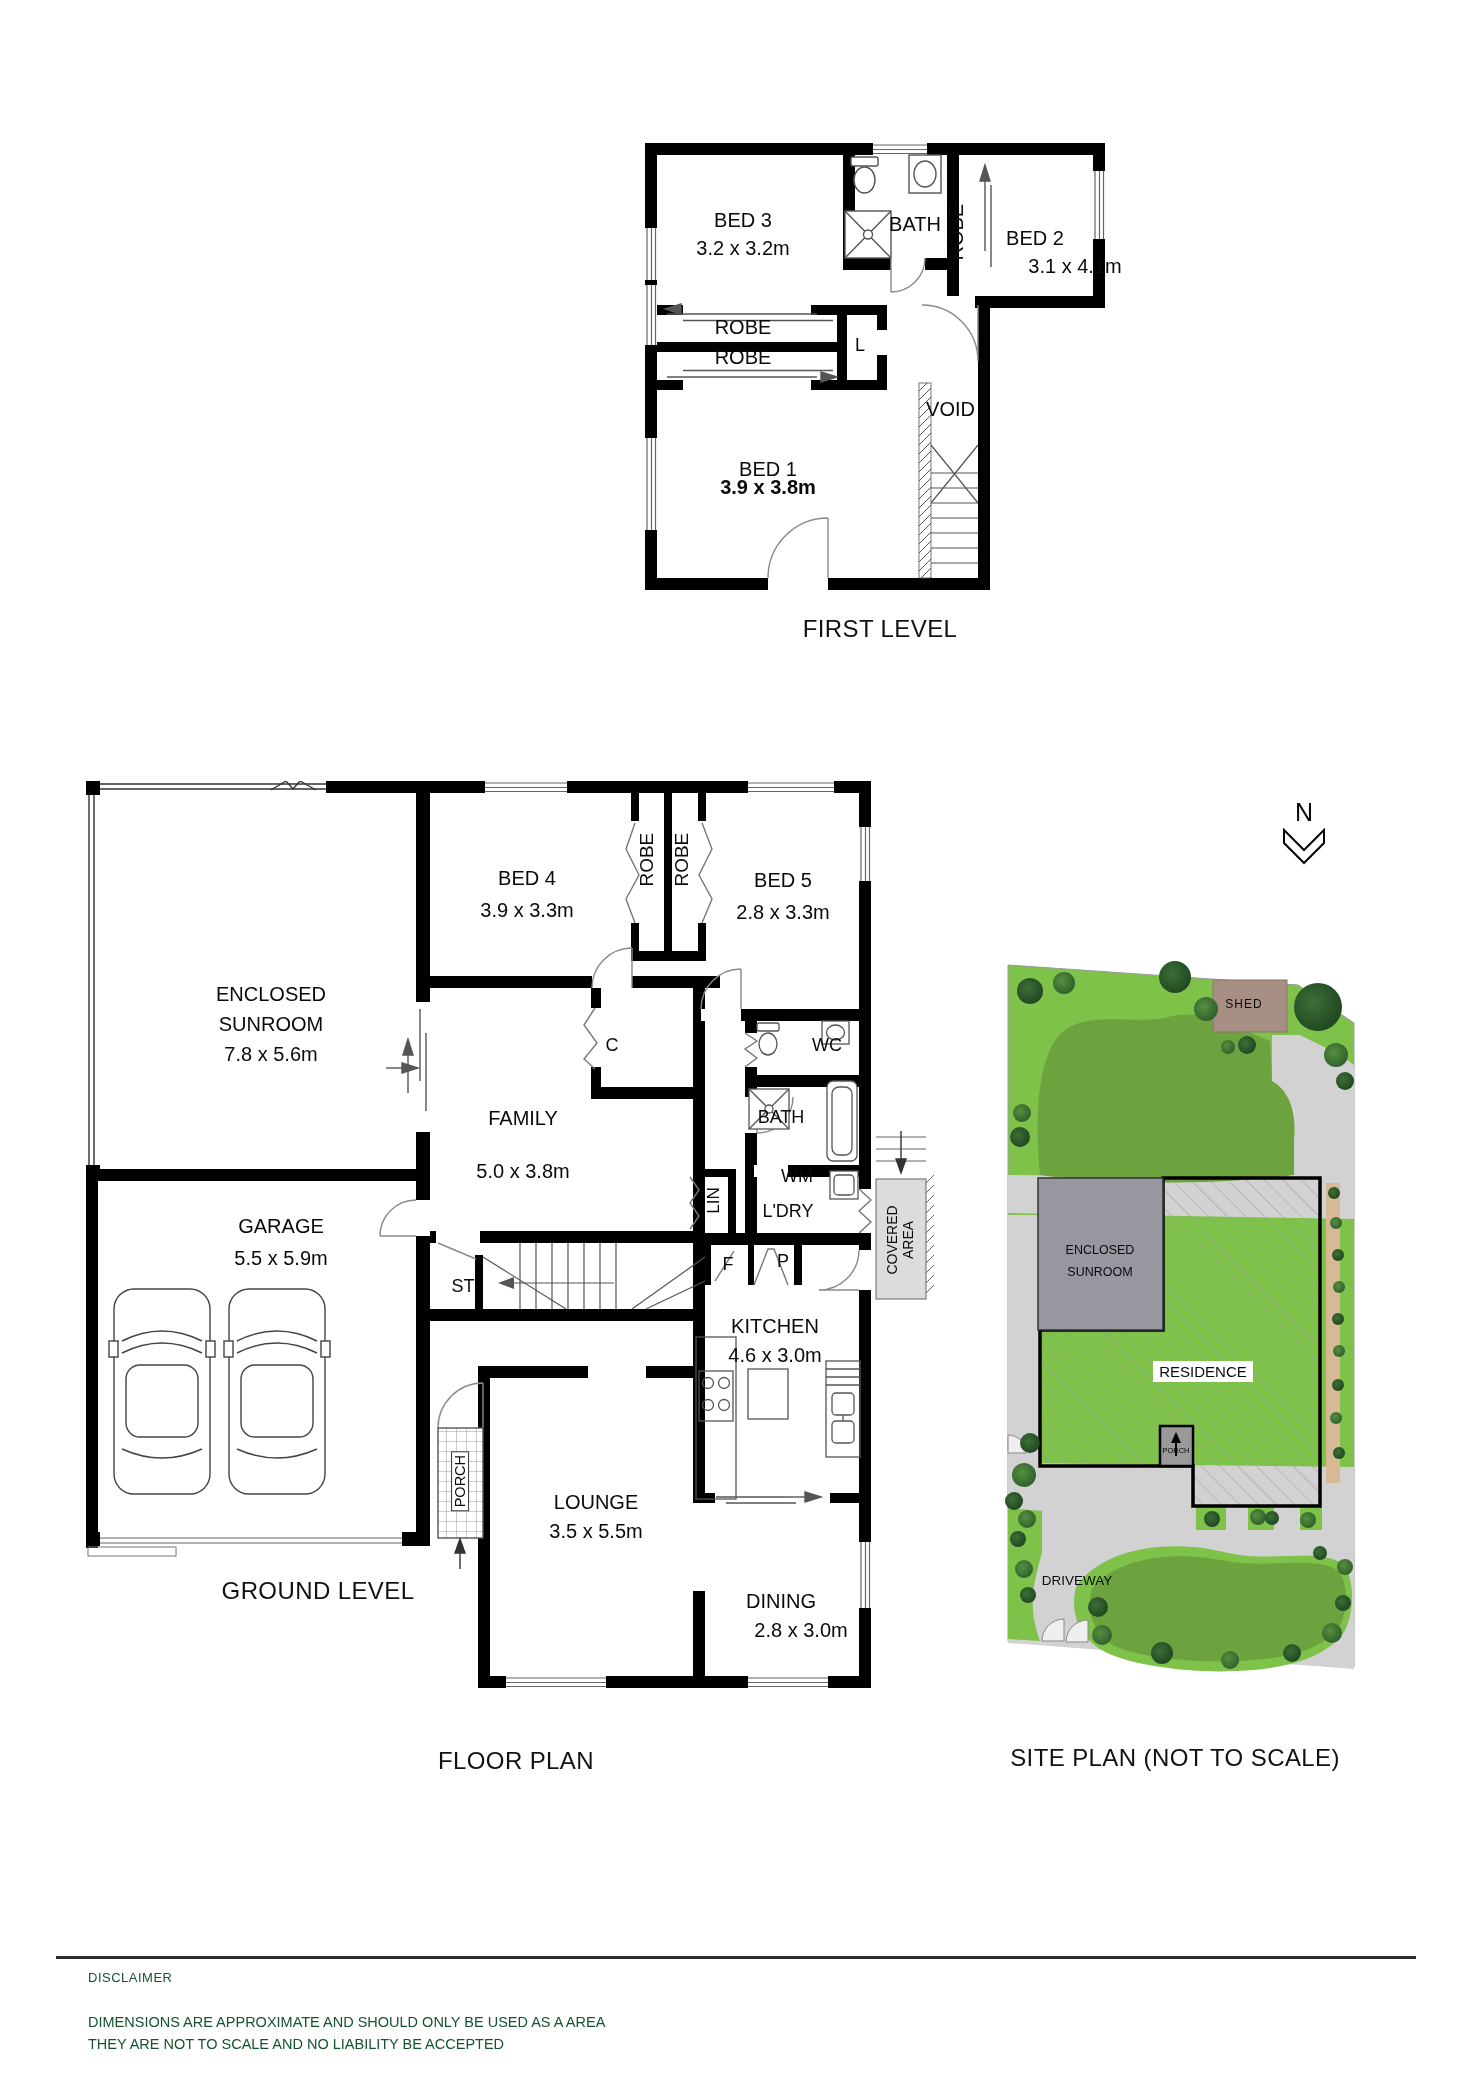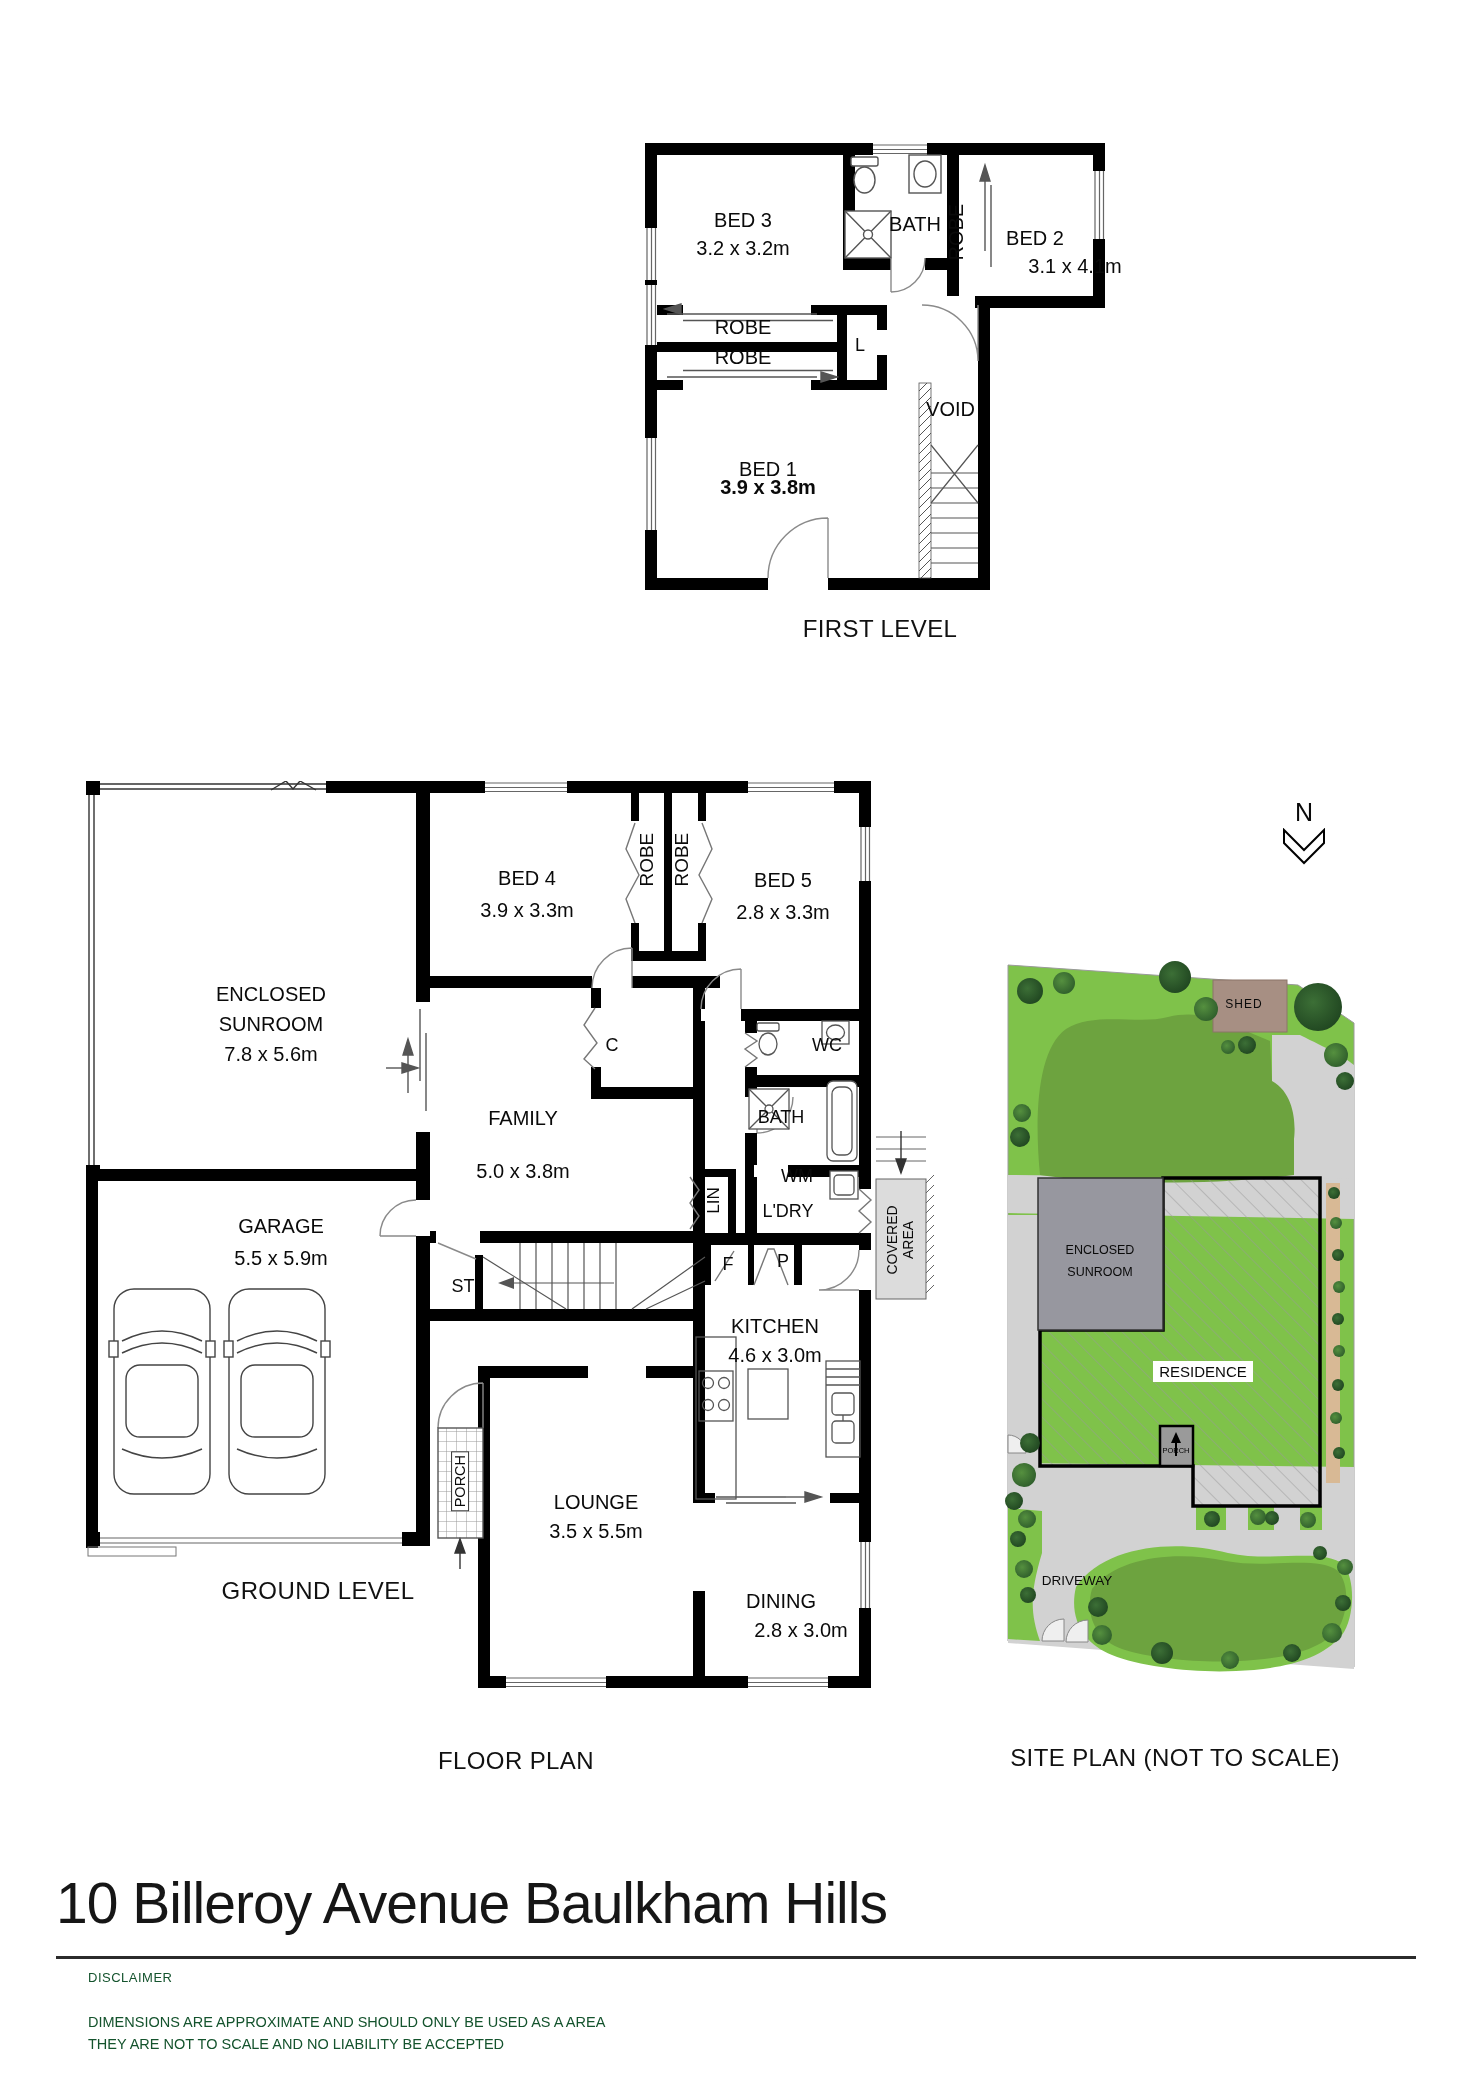--- a/index.html
+++ b/index.html
@@ -514,20 +514,19 @@
     </svg>
     <div class="lbl" style="left:204px;top:45px;width:80px;font-size:12px;letter-spacing:1px;">SHED</div>
     <div class="lbl" style="left:36px;top:290px;width:128px;font-size:12.5px;">ENCLOSED</div>
     <div class="lbl" style="left:36px;top:312px;width:128px;font-size:12.5px;">SUNROOM</div>
     <div class="lbl" style="left:133px;top:411px;width:140px;font-size:15px;"><span style="background:#fff;padding:2px 6px;">RESIDENCE</span></div>
     <div class="lbl" style="left:152px;top:494px;width:48px;font-size:7.5px;color:#000;">PORCH</div>
     <div class="lbl" style="left:22px;top:620px;width:110px;font-size:13.5px;">DRIVEWAY</div>
   </div>
   <div class="lbl cap" style="left:1010px;top:1745px;width:330px;">SITE PLAN (NOT TO SCALE)</div>
 
-  <div id="address">10 Billeroy Avenue Baulkham Hills</div>
   <div id="rule"></div>
   <div class="disc" style="top:1970px;font-size:13px;letter-spacing:.5px;">DISCLAIMER</div>
   <div class="disc" style="top:2014px;font-size:14.5px;">DIMENSIONS ARE APPROXIMATE AND SHOULD ONLY BE USED AS A AREA</div>
   <div class="disc" style="top:2036px;font-size:14.5px;">THEY ARE NOT TO SCALE AND NO LIABILITY BE ACCEPTED</div>
 
 
 </div>
 
 </body></html>

